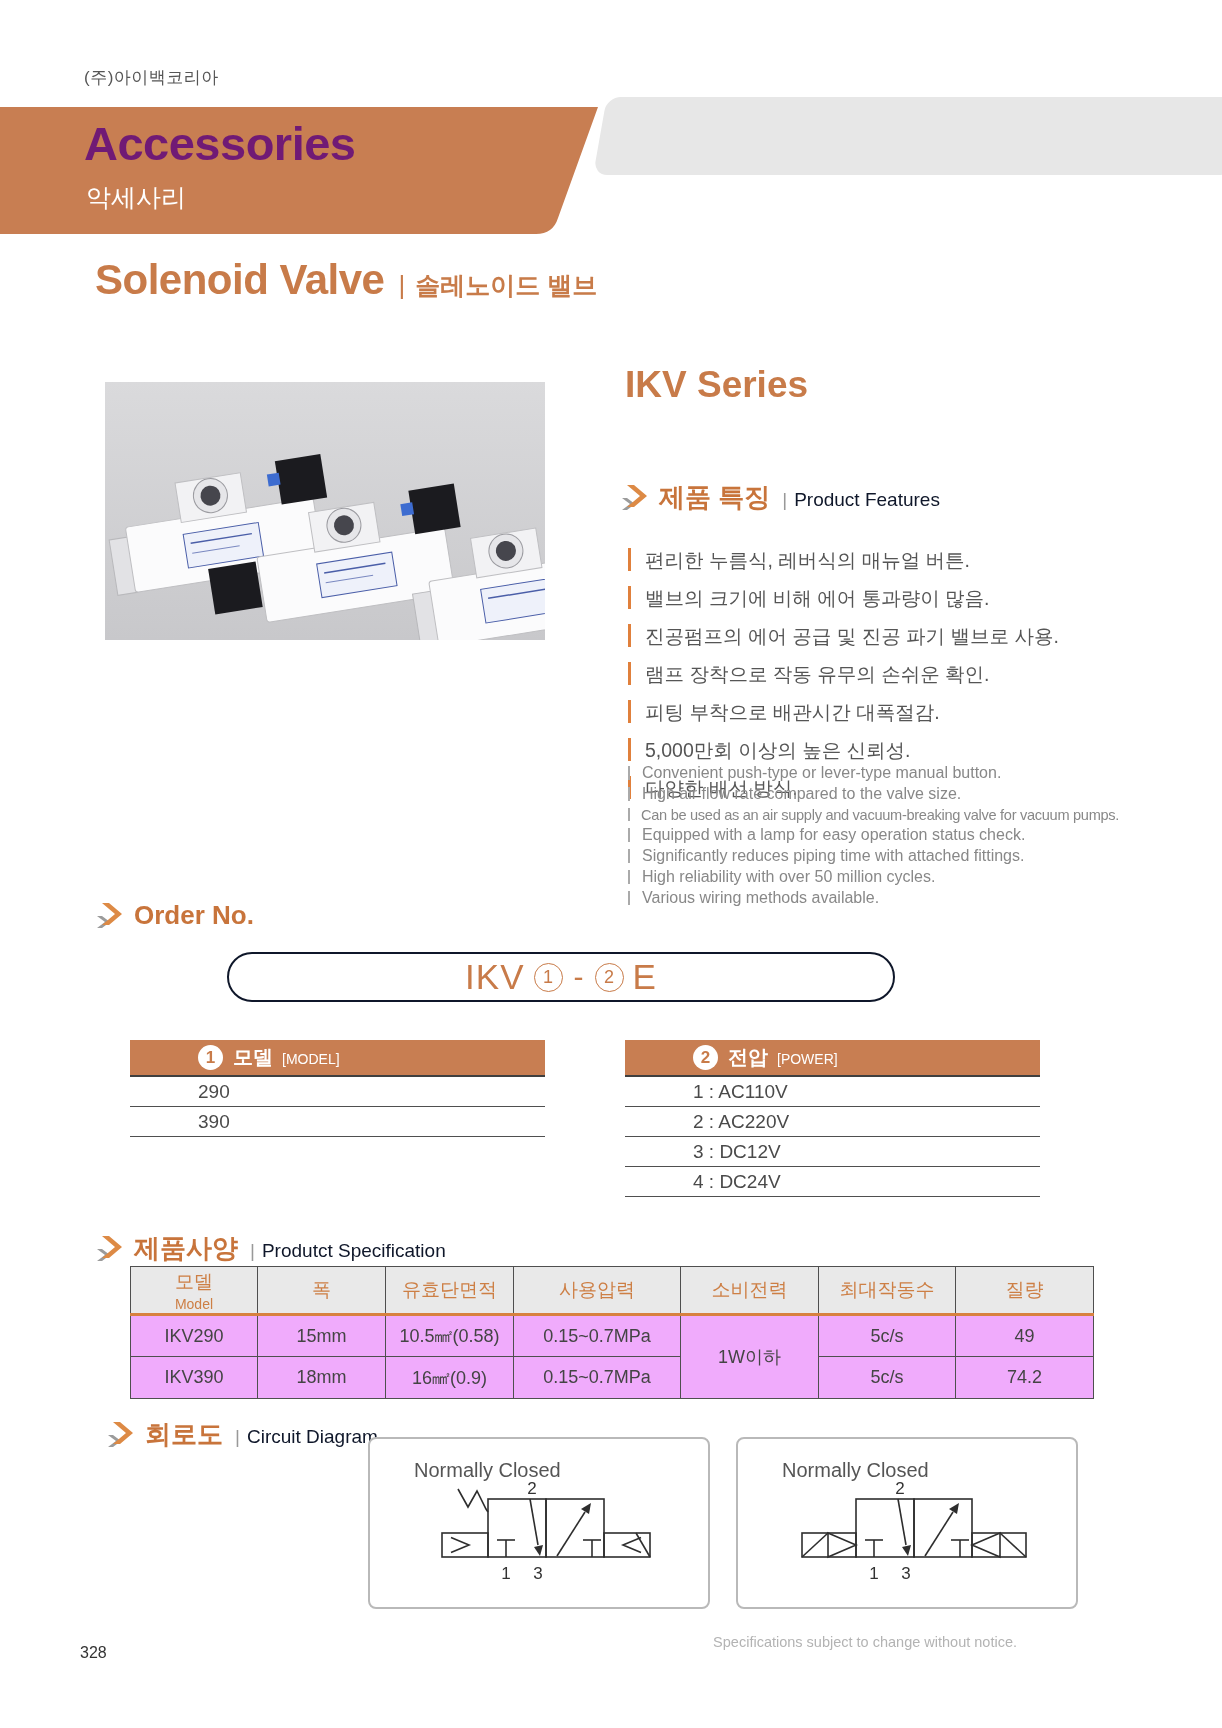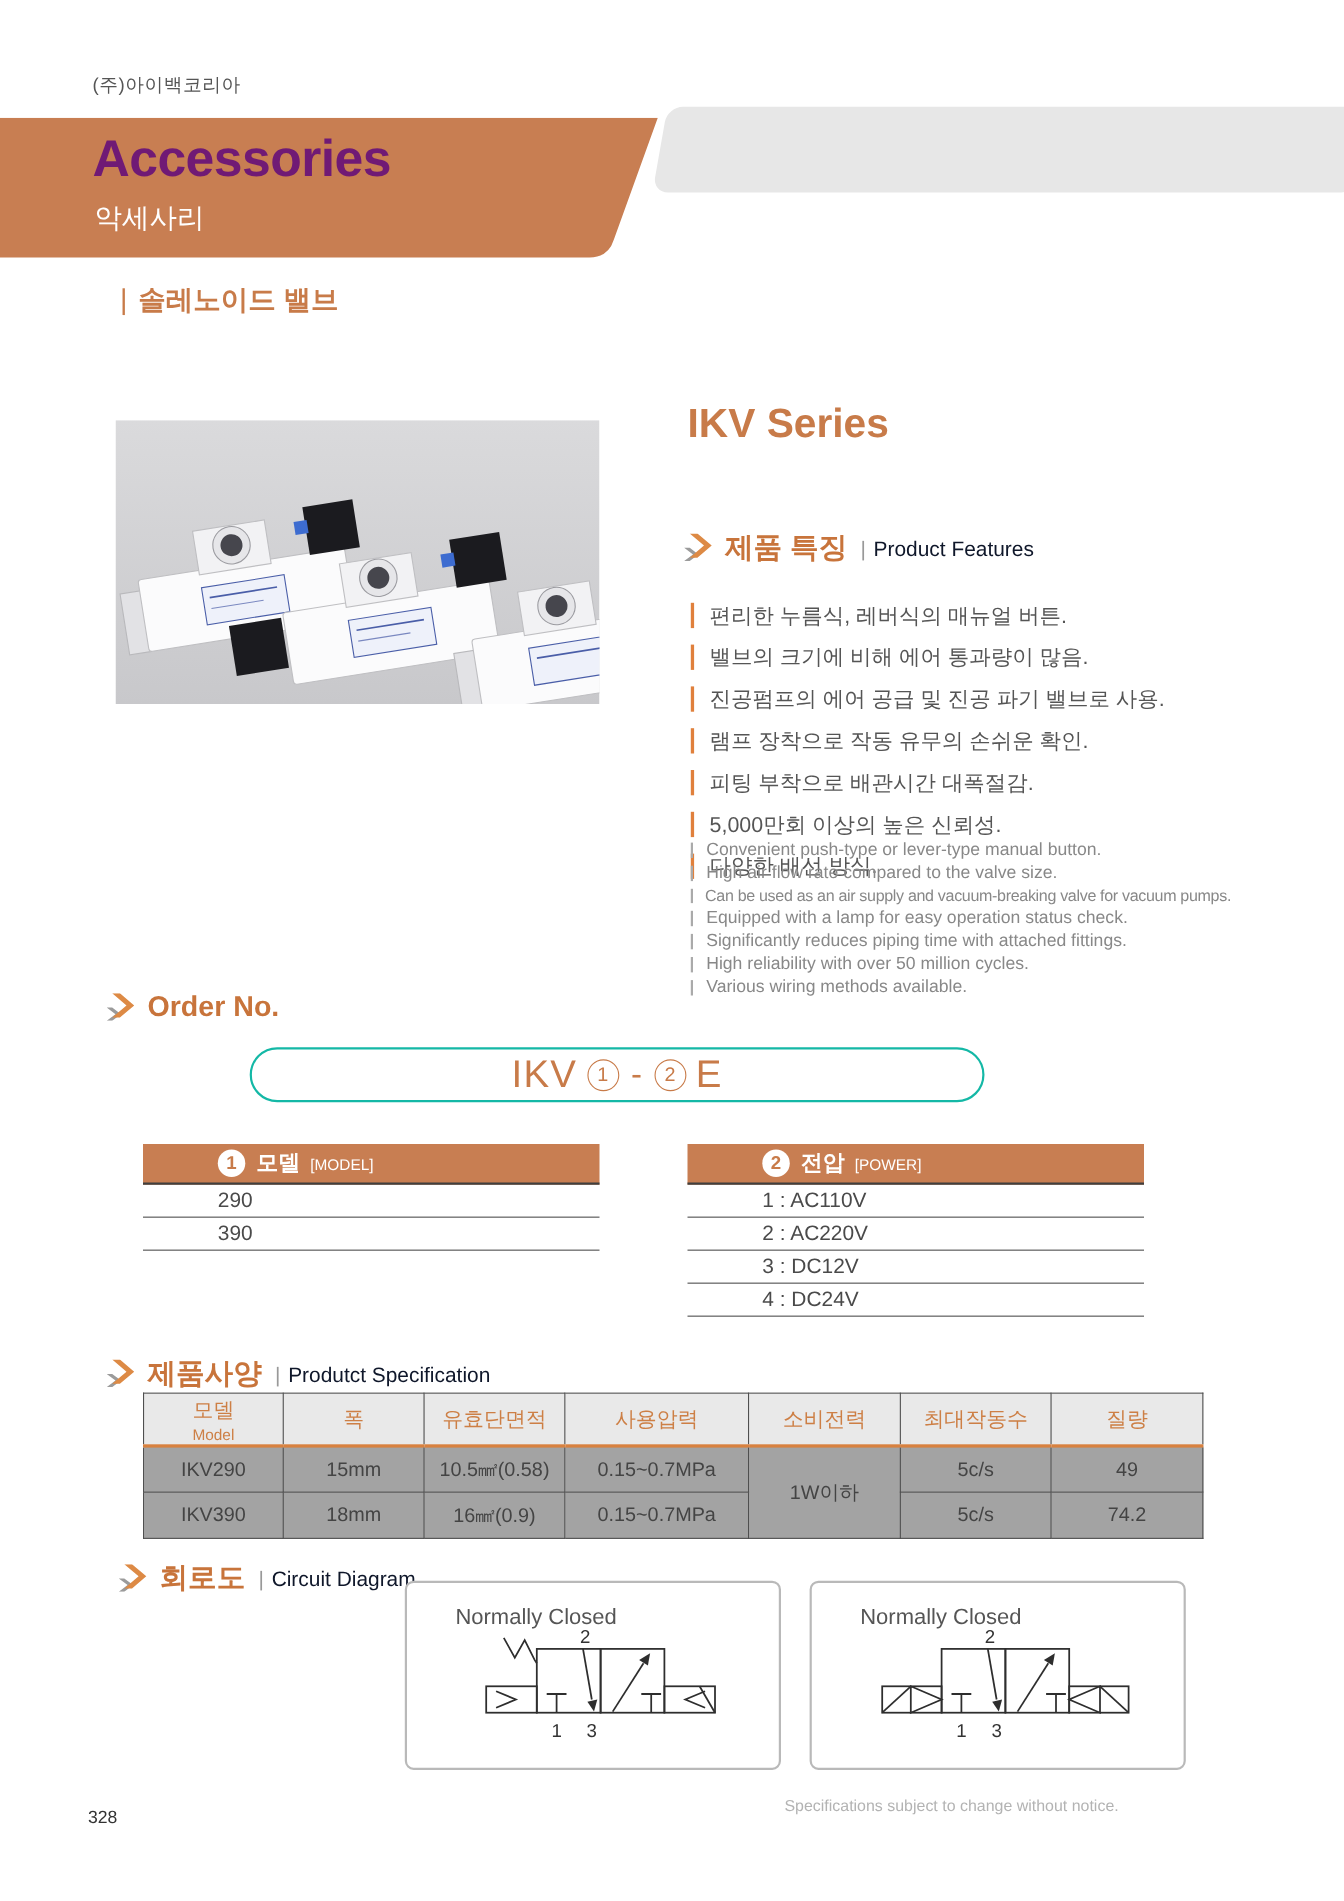--- a/index.html
+++ b/index.html
@@ -40,40 +40,40 @@
   ul.feat { list-style:none; margin:0; padding:0; position:absolute; }
   .feat-ko { left:628px; top:541px; width:512px; }
   .feat-ko li { position:relative; padding-left:17px; font-size:19.5px; color:#555; line-height:38px; white-space:nowrap; }
   .feat-ko li::before { content:""; position:absolute; left:0; top:7px; bottom:8px; width:3px; background:#E0803C; }
   .feat-en { left:628px; top:763px; width:512px; }
   .feat-en li { position:relative; padding-left:14px; font-size:16px; color:#888; line-height:20.8px; white-space:nowrap; }
   .feat-en li::before { content:""; position:absolute; left:0; top:3px; bottom:4px; width:1.8px; background:#aaa; }
   .feat-en li.squeeze { font-size:14.6px; letter-spacing:-.3px;padding-left:13px; }
 
   
-  .pill { position:absolute; left:227px; top:952px; width:668px; height:50px; border:2px solid #14b8a6; border-radius:26px; display:flex; align-items:center; justify-content:center; }
+  .pill { position:absolute; left:227px; top:952px; width:668px; height:50px; border:2px solid #0f172a; border-radius:26px; display:flex; align-items:center; justify-content:center; }
   .pill-prefix, .pill-suffix { font-size:35px; color:var(--accent,#C87B49); letter-spacing:1px; }
   .pill-circle { display:inline-flex; align-items:center; justify-content:center; width:29px; height:29px; border:1.8px solid var(--accent,#C87B49); border-radius:50%; font-size:18px; color:var(--accent,#C87B49); margin:0 9px; }
   .pill-dash { font-size:30px; color:var(--accent,#C87B49); margin:0 2px; }
 
   
   .otable { position:absolute; width:415px; }
   .otable-model { left:130px; top:1040px; }
   .otable-power { left:625px; top:1040px; }
   .ohead { height:37px; background:var(--header-bg,#C87E52); border-bottom:2px solid #3F3F3F; display:flex; align-items:center; padding-left:68px; }
   .obadge { width:25px; height:25px; border-radius:50%; background:#fff; color:var(--accent,#C87B49); font-size:17px; font-weight:bold; display:inline-flex; align-items:center; justify-content:center; margin-right:10px; }
   .ohead-ko { color:#fff; font-size:20px; font-weight:bold; margin-right:9px; }
   .ohead-sub { color:#fff; font-size:14px; margin-top:2px; }
   .orow { height:30px; border-bottom:1.5px solid #4F4F4F; display:flex; align-items:center; padding-left:68px; font-size:19px; color:#4A4A4A; }
 
   
   .spec-table { position:absolute; left:130px; top:1266px; width:963px; border-collapse:collapse; table-layout:fixed; }
   .spec-table th, .spec-table td { border:1.3px solid #4F4F4F; text-align:center; vertical-align:middle; }
   .spec-table th { height:48px; background:var(--spec-header-bg,#E9E9E9); color:var(--spec-header-text,#CD7F45); font-size:19px; font-weight:normal; border-bottom:3px solid var(--orange-line,#D8813F); }
-  .spec-table td { height:42px; font-size:18px; color:#444; background:#a3a3a3; }
+  .spec-table td { height:42px; font-size:18px; color:#444; background:#f0abfc; }
   .th-en { font-size:14px; margin-top:1px; }
 
   
   .cbox { position:absolute; top:1437px; width:342px; height:172px; border:2px solid #B9B9B9; border-radius:8px; background:#fff;text-align:right; }
   .cbox-1 { left:368px; } .cbox-2 { left:736px; }
   .cbox-label { position:absolute; left:44px; top:20px; font-size:20px; color:#555; }
   .cbox svg.circ { position:absolute; left:56px; top:42px; }
 
   
   .page-num { position:absolute; left:80px; top:1644px; font-size:16px; color:#333; }
@@ -86,20 +86,21 @@
 
   <div class="company">(주)아이백코리아</div>
   <svg class="banner-svg" width="620" height="128" viewBox="0 0 620 128">
     <path d="M0,0 H598 L558,111 Q553,127 536,127 H0 Z" fill="var(--banner,#C87E52)"></path>
   </svg>
   <div class="banner-en">Accessories</div>
   <div class="banner-ko">악세사리</div>
   <div class="gray-bar"></div>
 
   <div class="sol-title">
+    <span class="sol-en">Solenoid Valve</span>
     <span class="sol-div">|</span>
     <span class="sol-ko">솔레노이드 밸브</span>
   </div>
 
   <div class="photo">
     <svg width="440" height="258" viewBox="0 0 440 258">
       <defs>
         <linearGradient id="pg" x1="0" y1="0" x2="0" y2="1">
           <stop offset="0" stop-color="#DADADC"></stop>
             <stop offset="1" stop-color="#C8C8CB"></stop>

